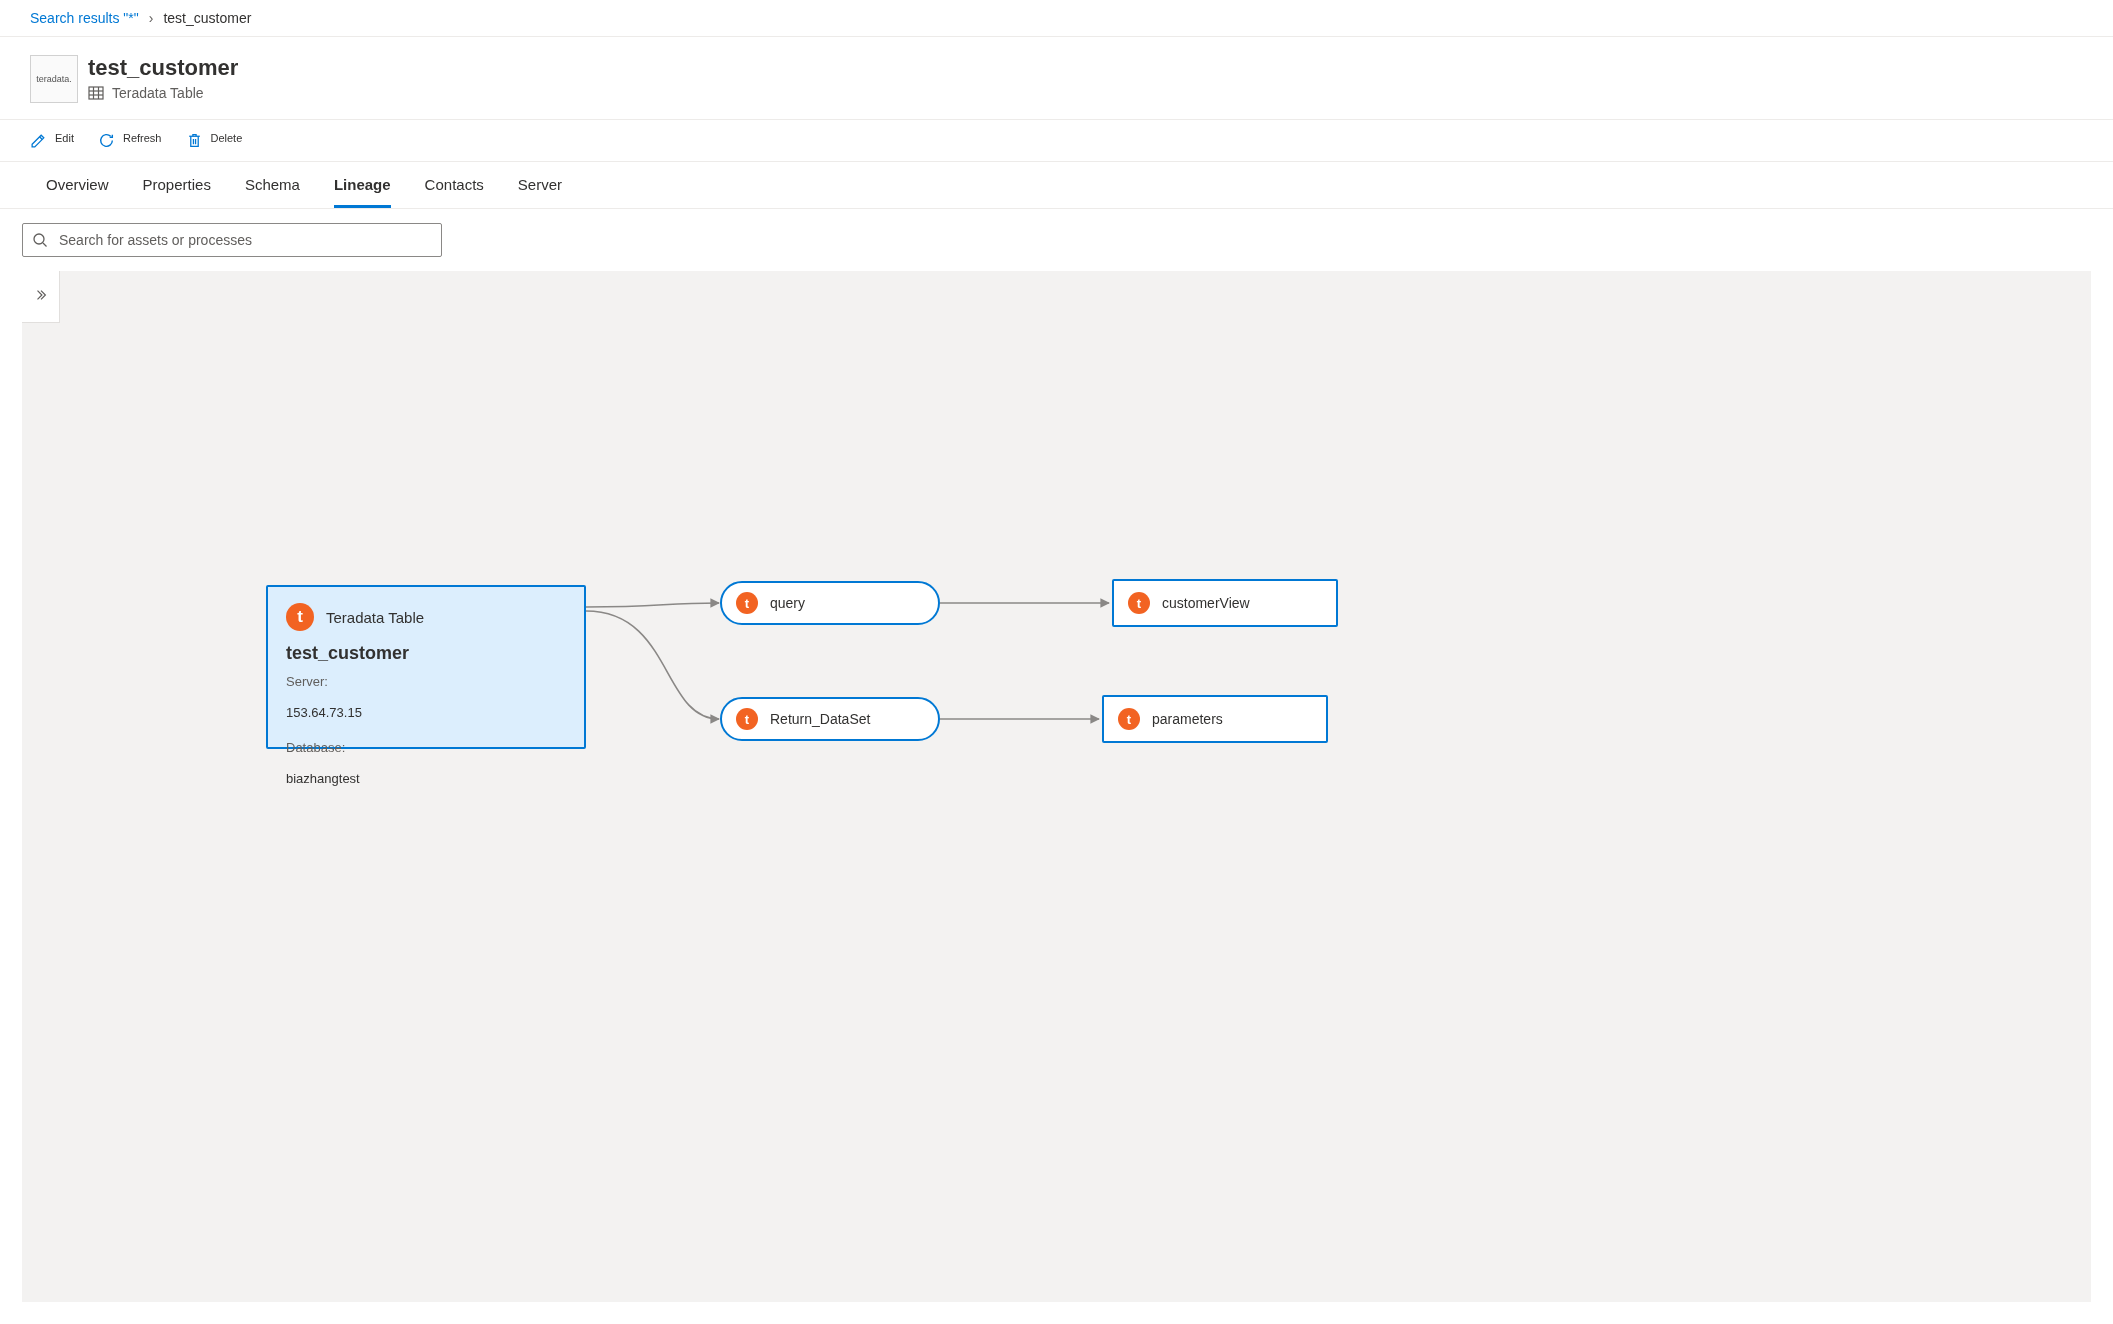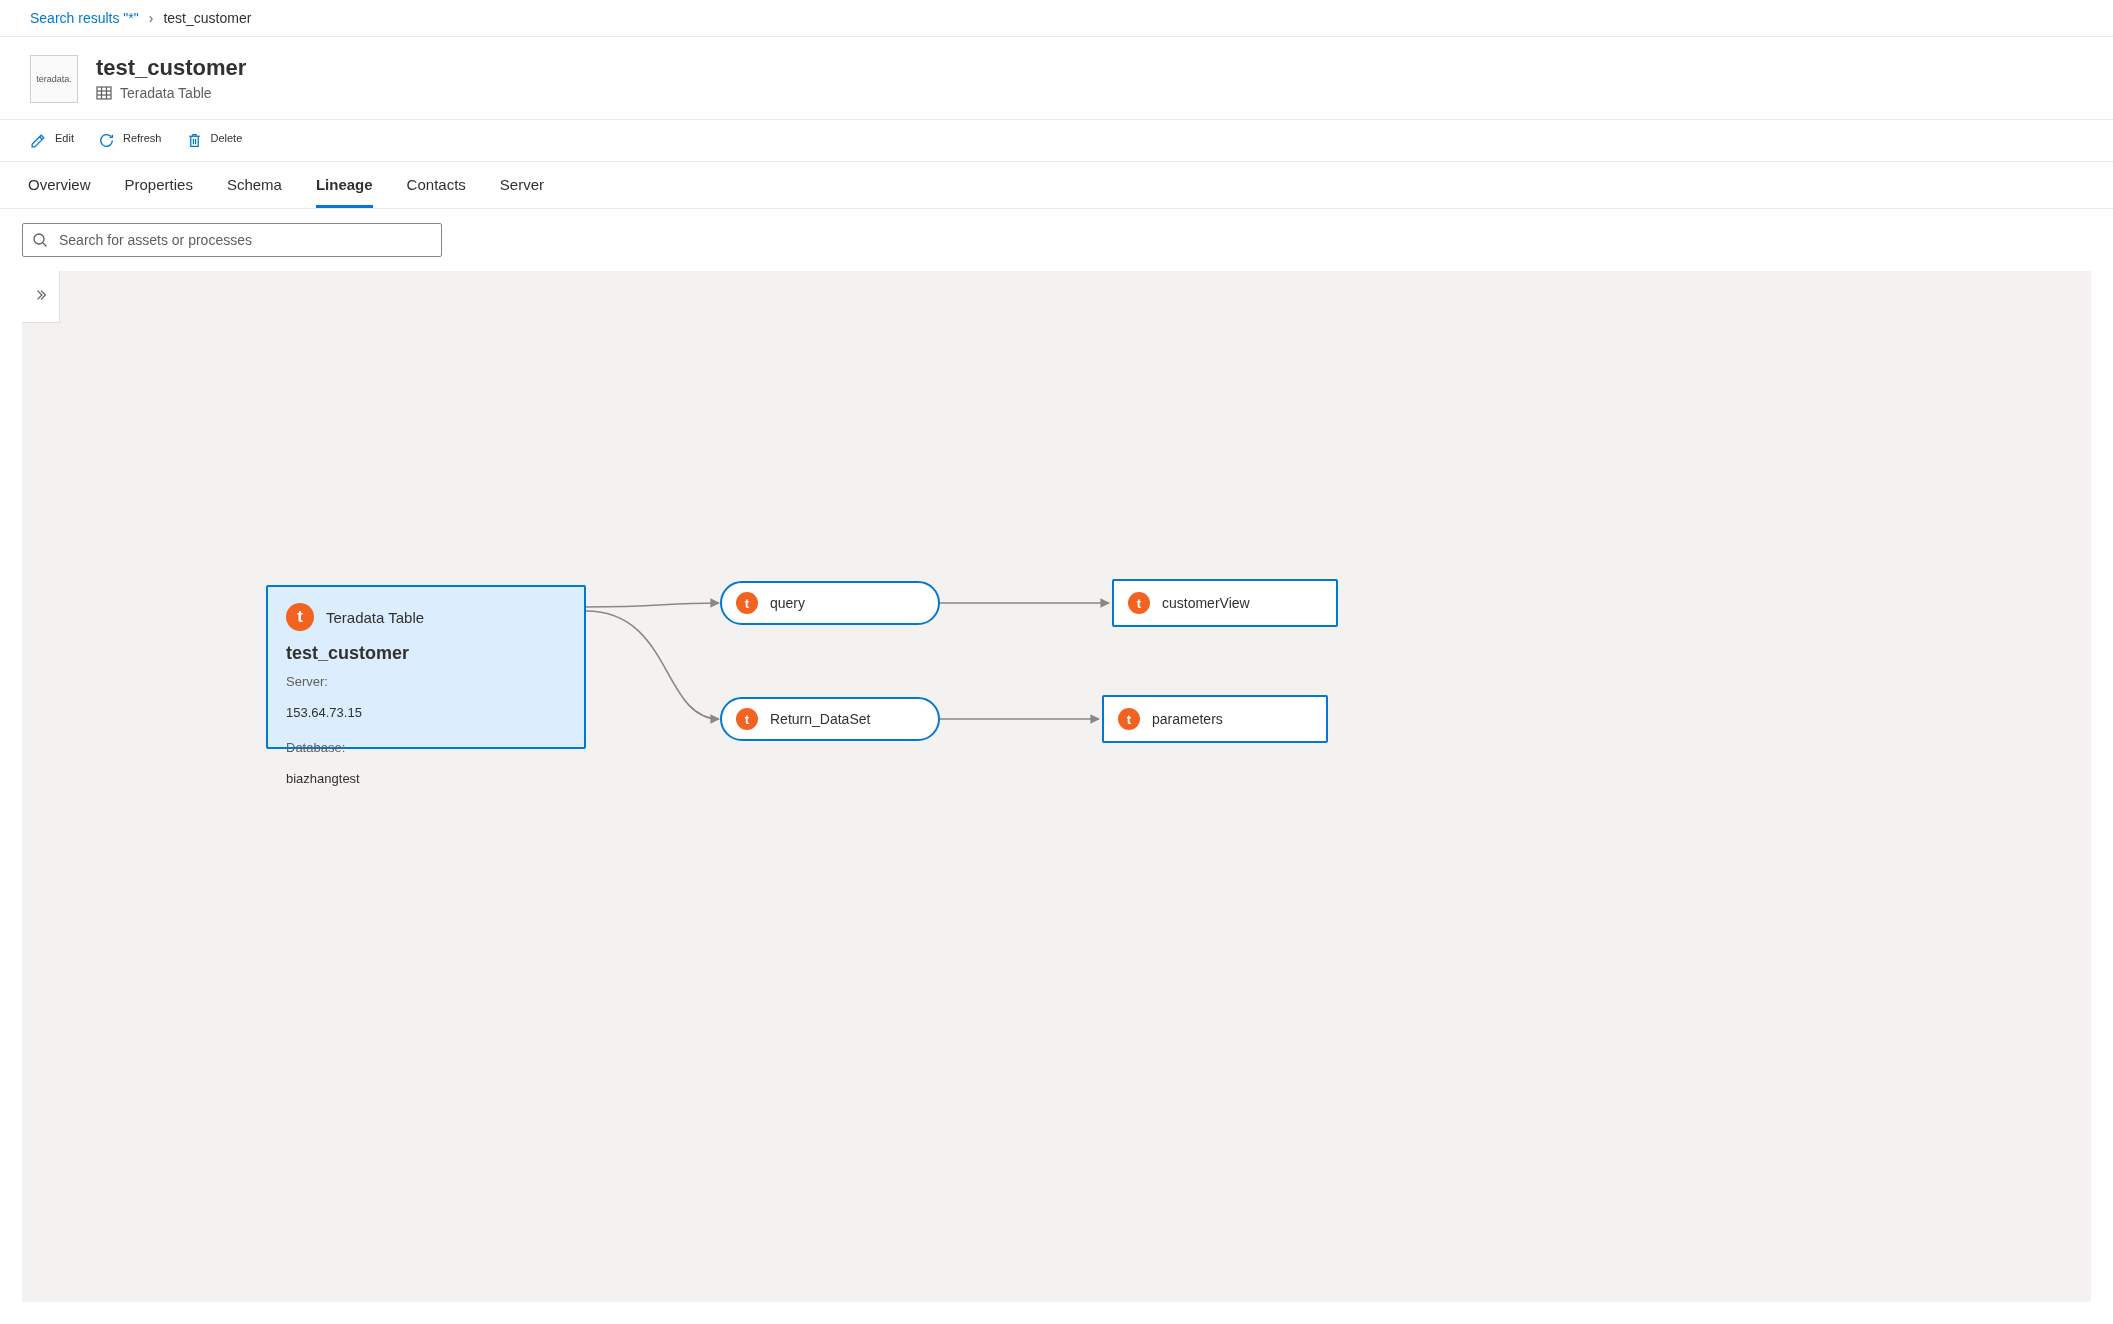--- a/index.html
+++ b/index.html
@@ -6,33 +6,33 @@
   html, body { width: 100%; height: 100%; font-family: "Segoe UI", Arial, sans-serif; font-size: 14px; color: #323130; background: #ffffff; }
   .page { display: flex; flex-direction: column; min-height: 100%; }
 
   
   .breadcrumb { display: flex; align-items: center; gap: 10px; padding: 10px 30px; font-size: 14px; border-bottom: 1px solid #edebe9; }
   .breadcrumb .link { color: #0078d4; text-decoration: none; cursor: pointer; }
   .breadcrumb .sep { color: #605e5c; }
   .breadcrumb .current { color: #323130; }
 
   
-  .header { display: flex; align-items: flex-start; gap: 18px; padding: 18px 40px 16px 30px; border-bottom: 1px solid #edebe9; }
+  .header { display: flex; align-items: flex-start; gap: 10px; padding: 18px 40px 16px 30px; border-bottom: 1px solid #edebe9; }
   .brand-box { width: 48px; height: 48px; border: 1px solid #d1d1d1; background: #fafafa; display: flex; align-items: center; justify-content: center; font-size: 9px; color: #555; }
   .header-text h1 { font-size: 22px; font-weight: 600; margin-bottom: 4px; }
   .subtitle { display: flex; align-items: center; gap: 8px; color: #605e5c; font-size: 14px; }
   .table-icon { width: 16px; height: 16px; display: inline-flex; }
 
   
   .toolbar { display: flex; align-items: center; gap: 24px; padding: 12px 30px; border-bottom: 1px solid #edebe9; }
   .tool-btn { display: inline-flex; align-items: flex-start; gap: 8px; color: #323130; font-size: 11px; cursor: pointer; background: none; border: none; }
   .tool-icon { width: 17px; height: 17px; display: inline-flex; color: #0078d4; }
 
   
-  .tabs { display: flex; gap: 34px; padding: 0 28px; border-bottom: 1px solid #edebe9; }
+  .tabs { display: flex; gap: 34px; padding: 0 46px; border-bottom: 1px solid #edebe9; }
   .tab { padding: 14px 0 12px 0; font-size: 15px; color: #323130; cursor: pointer; border-bottom: 3px solid transparent; }
   .tab.active { font-weight: 700; border-bottom-color: #0078d4; }
 
   
   .search-row { padding: 14px 22px; }
   .search-box { position: relative; width: 420px; }
   .search-box input { width: 100%; height: 34px; border: 1px solid #8a8886; border-radius: 2px; padding: 0 10px 0 36px; font-size: 14px; color: #323130; outline: none; }
   .search-box input::placeholder { color: #605e5c; }
   .search-box .search-icon { position: absolute; left: 10px; top: 50%; transform: translateY(-50%); width: 16px; height: 16px; color: #605e5c; }
 

